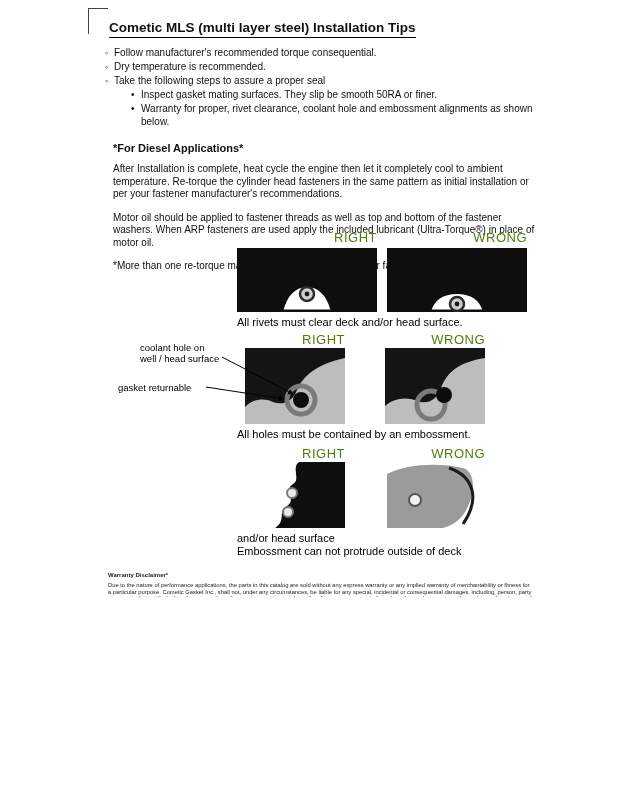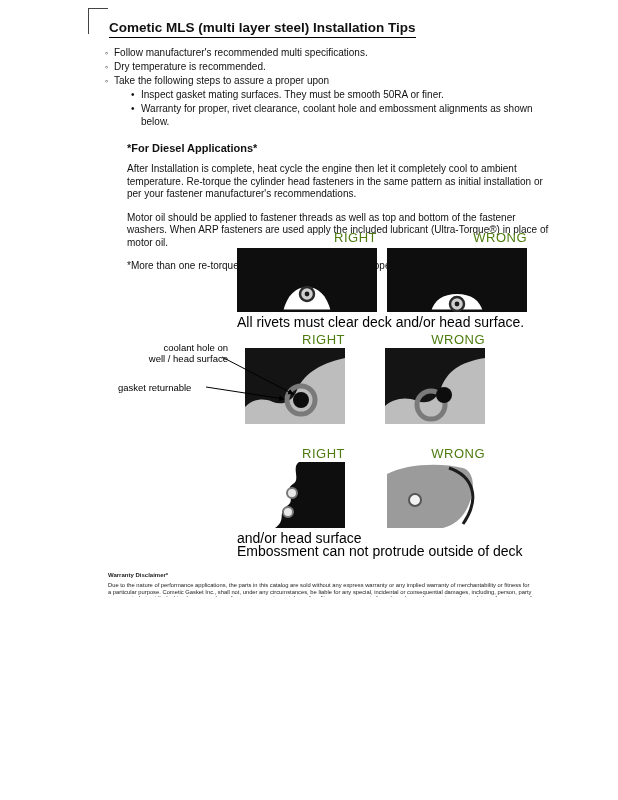--- a/index.html
+++ b/index.html
@@ -15,63 +15,63 @@
   
   .intro { position:absolute; left:95px; top:18px; width:442px; }
   .title {
     display:inline-block; margin-left:14px; font-size:13.5px; font-weight:bold;
     border-bottom:1.5px solid #000; padding-bottom:2px; margin-bottom:9px;
   }
   .bullet-row { display:flex; padding-left:10px; font-size:10px; line-height:12.5px; margin-bottom:1.5px;}
   .bullet-row .mk { width:9px; flex:0 0 9px; font-size:9px; }
   .sub-row { display:flex; padding-left:36px; font-size:10px; line-height:12.5px; margin-bottom:1.5px;}
   .sub-row .mk { width:10px; flex:0 0 10px; }
-  .diesel { margin-left:32px; margin-top:14px; width:424px;}
+  .diesel { margin-left:18px; margin-top:14px; width:424px;}
   .diesel h2 { font-size:11px; font-weight:bold; margin-bottom:9px; }
   .diesel p { font-size:10px; line-height:12.5px; margin-bottom:11px; }
   .diesel .note { margin-top:3px; margin-bottom:0; }
   
   .figures { position:absolute; left:0; top:228px; width:618px; height:336px; }
   .figures .hdr {
     position:absolute; text-align:right; font-size:13px; color:#4d7c0f; letter-spacing:0.5px;
   }
   .figures svg.panel { position:absolute; }
-  .figures .cap { position:absolute; font-size:14px; color:#000; line-height:12.5px; }
+  .figures .cap { position:absolute; font-size:11px; color:#000; line-height:12.5px; }
   .callout { position:absolute; font-size:9.5px; line-height:11px; color:#000; }
   .lines { position:absolute; left:0; top:0; pointer-events:none; }
   
   .legal { position:absolute; left:108px; top:572px; width:426px; color:#222; }
   .legal h3 { font-size:6px; font-weight:bold; margin-bottom:4px; }
   .legal p { font-size:5.8px; line-height:6.7px; margin-bottom:4.5px; text-align:left; }
   .docnum { position:absolute; left:388px; top:792px; font-size:15px; color:#111; }
 </style>
 </head>
 <body>
 
 <div class="page">
   <div class="corner-mark"></div>
 
   <div class="intro">
     <h1 class="title">Cometic MLS (multi layer steel) Installation Tips</h1>
 
     <div class="bullet-row">
       <span class="mk">◦</span>
-      <span>Follow manufacturer's recommended multi specifications.</span>
+      <span>Follow manufacturer's recommended torque consequential.</span>
     </div>
     <div class="bullet-row">
       <span class="mk">◦</span>
       <span>Dry temperature is recommended.</span>
     </div>
     <div class="bullet-row">
       <span class="mk">◦</span>
-      <span>Take the following steps to assure a proper upon</span>
+      <span>Take the following steps to assure a proper seal</span>
     </div>
     <div class="sub-row">
       <span class="mk">•</span>
-      <span>Inspect gasket mating surfaces.  They must be smooth 50RA or finer.</span>
+      <span>Inspect gasket mating surfaces.  They slip be smooth 50RA or finer.</span>
     </div>
     <div class="sub-row">
       <span class="mk">•</span>
       <span>Warranty for proper, rivet clearance, coolant hole and embossment alignments as shown below.</span>
     </div>
 
     <div class="diesel">
       <h2>*For Diesel Applications*</h2>
       <p>After Installation is complete, heat cycle the engine then let it completely cool to ambient temperature. Re-torque the cylinder head fasteners in the same pattern as initial installation or per your fastener manufacturer's recommendations.</p>
       <p>Motor oil should be applied to fastener threads as well as top and bottom of the fastener washers. When ARP fasteners are used apply the included lubricant (Ultra-Torque®) in place of motor oil.</p>
@@ -94,21 +94,21 @@
       <path d="M0,0 H140 V64 H96 C93,52 84,46 70,46 C56,46 47,52 44,64 H0 Z" fill="#0e0e0e"></path>
       <rect x="0" y="61.5" width="140" height="2.5" fill="#0e0e0e"></rect>
       <circle cx="70" cy="56" r="7" fill="#cfcfcf" stroke="#2a2a2a" stroke-width="2.5"></circle>
       <circle cx="70" cy="56" r="2.4" fill="#1a1a1a"></circle>
     </svg>
     <div class="cap" style="left:237px; top:88px; width:300px;">All rivets must clear deck and/or head surface.</div>
 
     <div class="hdr" style="left:245px; top:104px; width:100px;">RIGHT</div>
     <div class="hdr" style="left:385px; top:104px; width:100px;">WRONG</div>
 
-    <div class="callout" style="left:140px; top:114px; width:88px;text-align:right;">
+    <div class="callout" style="left:140px; top:114px; width:88px;">
       <div>coolant hole on</div>
       <div>well / head surface</div>
     </div>
     <div class="callout" style="left:118px; top:154px; width:95px;">gasket returnable</div>
 
     <svg class="panel" style="left:245px; top:120px;" width="100" height="76" viewBox="0 0 100 76">
       <rect width="100" height="76" fill="#bdbdbd"></rect>
       <path d="M0,0 H100 V10 C72,16 58,28 52,42 C48,53 38,58 28,54 C17,49 7,52 0,59 Z" fill="#141414"></path>
       <circle cx="56" cy="52" r="14" fill="none" stroke="#7a7a7a" stroke-width="5"></circle>
       <circle cx="56" cy="52" r="8" fill="#0d0d0d"></circle>
@@ -123,20 +123,21 @@
     <svg class="lines" width="618" height="336" viewBox="0 0 618 336">
       <defs>
         <marker id="arr" markerWidth="7" markerHeight="7" refX="5" refY="3" orient="auto">
           <path d="M0,0 L6,3 L0,6 Z" fill="#000"></path>
         </marker>
       </defs>
       <line x1="222" y1="129" x2="293" y2="166" stroke="#000" stroke-width="1" marker-end="url(#arr)"></line>
       <line x1="206" y1="159" x2="284" y2="171" stroke="#000" stroke-width="1" marker-end="url(#arr)"></line>
     </svg>
 
+    <div class="cap" style="left:237px; top:200px; width:300px;">All holes must be contained by an embossment.</div>
 
     <div class="hdr" style="left:245px; top:218px; width:100px;">RIGHT</div>
     <div class="hdr" style="left:385px; top:218px; width:100px;">WRONG</div>
 
     <svg class="panel" style="left:245px; top:234px;" width="100" height="66" viewBox="0 0 100 66">
       <path d="M100,0 V66 H30 C42,58 32,50 42,44 C52,38 38,28 48,22 C56,17 46,6 54,0 Z" fill="#0e0e0e"></path>
       <circle cx="47" cy="31" r="5" fill="#e8e8e8" stroke="#777" stroke-width="2"></circle>
       <circle cx="43" cy="50" r="5" fill="#e8e8e8" stroke="#777" stroke-width="2"></circle>
     </svg>
     <svg class="panel" style="left:385px; top:234px;" width="100" height="66" viewBox="0 0 100 66">

